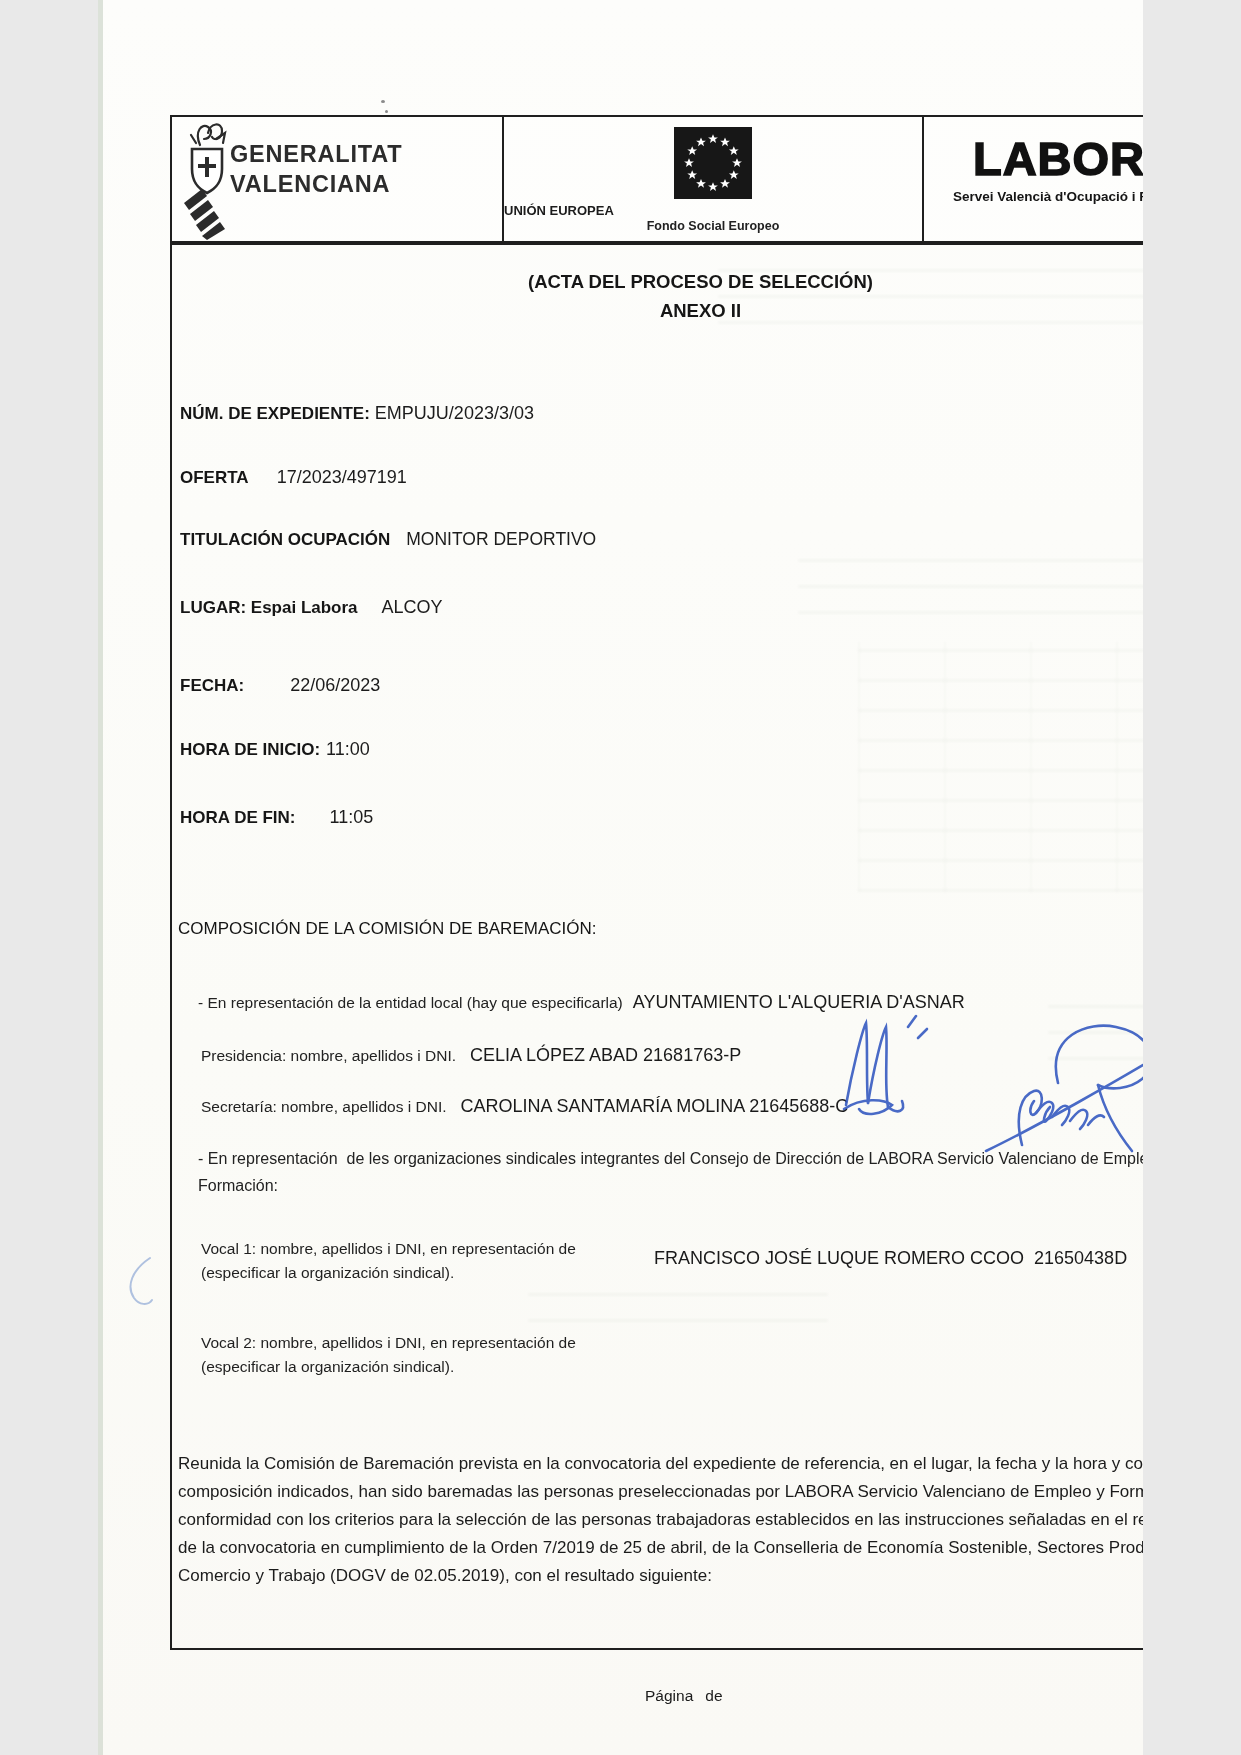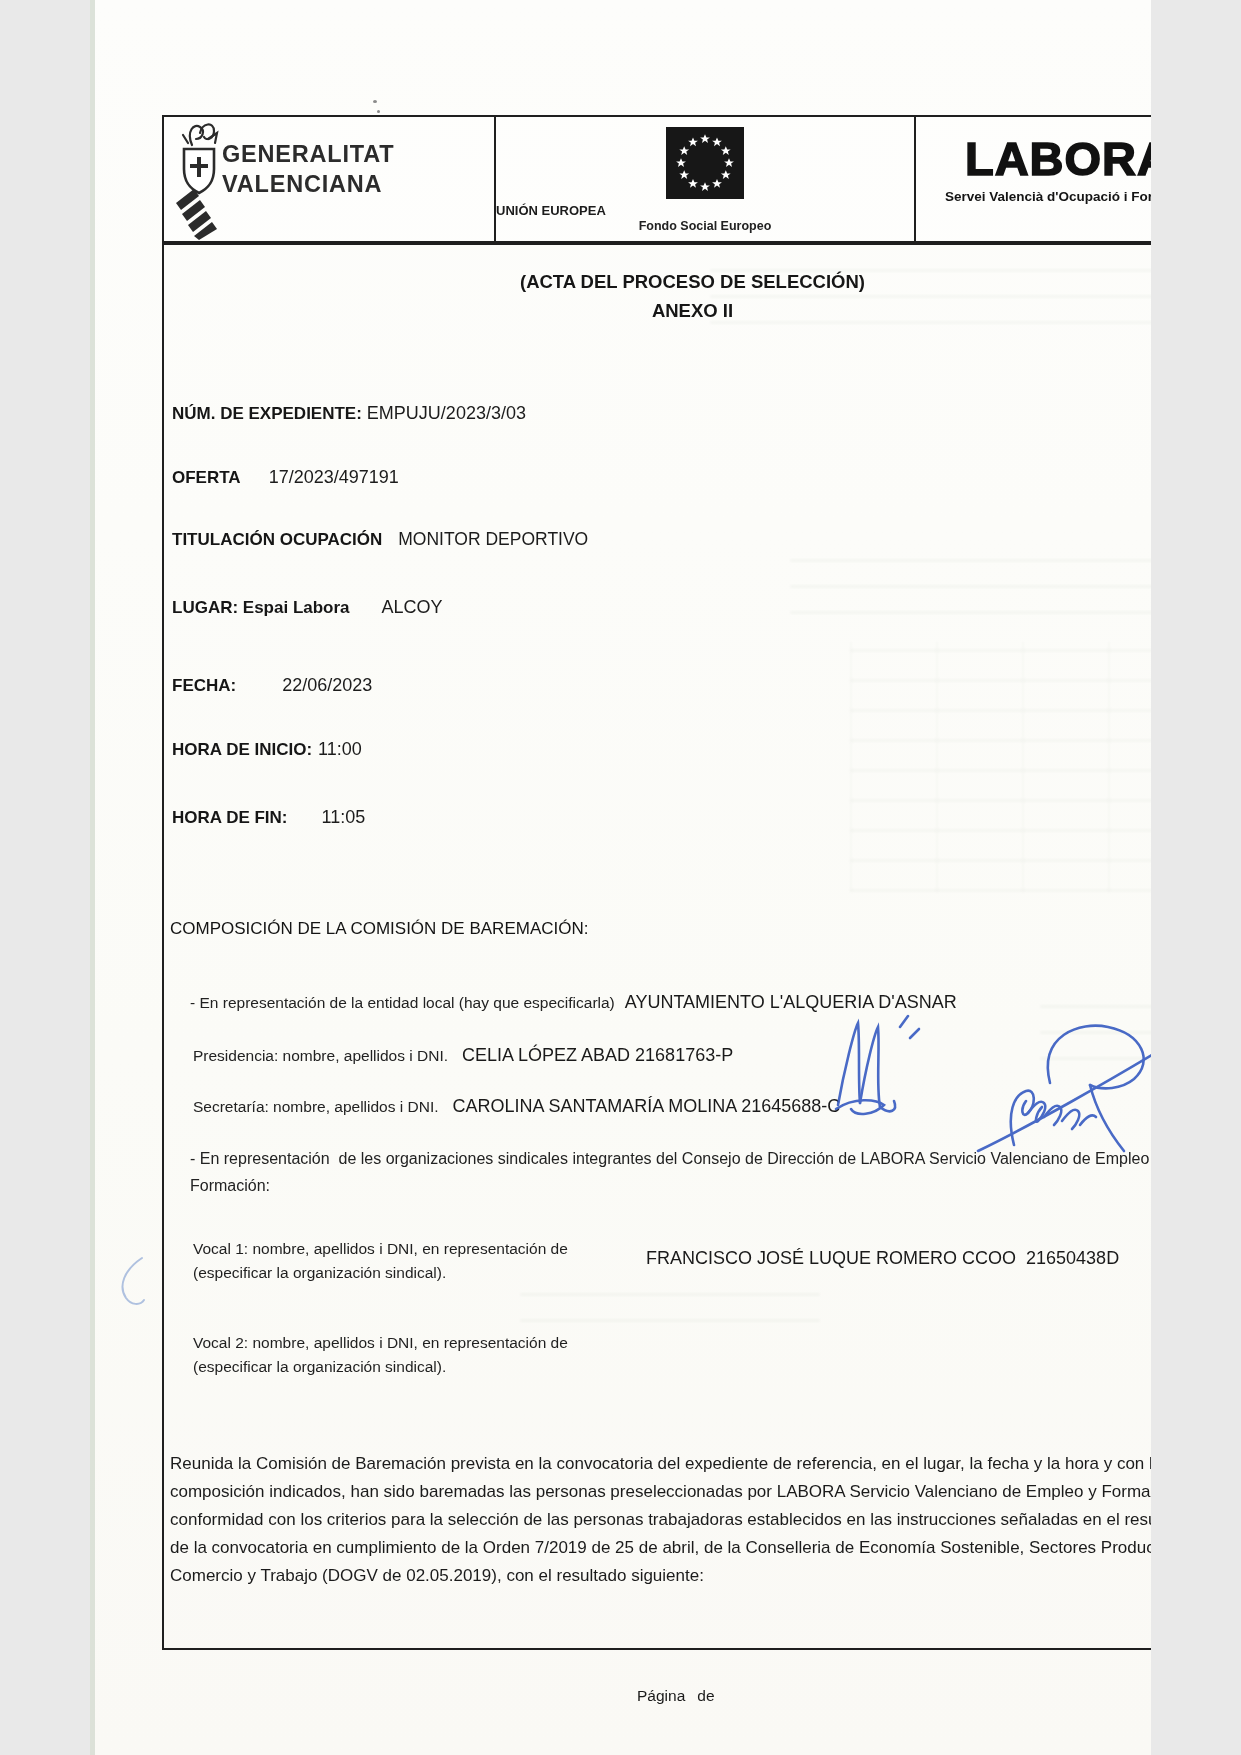--- a/index.html
+++ b/index.html
@@ -1,20 +1,20 @@
 <!DOCTYPE html>
 <html><head>
 <meta charset="utf-8">
 <style>
   html,body{margin:0;padding:0;background:#e9e9e9;}
   .page{
     position:relative; width:1045px; height:1755px;
     background:linear-gradient(180deg,#fdfdfb 0%,#fbfbf7 60%,#faf9f5 100%);
     font-family:"Liberation Sans", sans-serif; color:#1d1d1d;
-    overflow:hidden; margin:0 auto;padding-left:16px;
+    overflow:hidden; margin:0 auto;
   }
   .scan-edge{position:absolute;left:0;top:0;width:5px;height:1755px;background:#d6ddd2;opacity:.85;}
   .speck{position:absolute;background:#8a8a8a;border-radius:50%;}
   .speck.s1{left:283px;top:100px;width:4px;height:3px;}
   .speck.s2{left:287px;top:110px;width:3px;height:3px;}
 
   
   .bleed{position:absolute;opacity:.30;filter:blur(1.3px);pointer-events:none;
     background:repeating-linear-gradient(0deg, rgba(110,130,110,.16) 0 3px, transparent 3px 26px);}
   .bleed.b1{left:620px;top:254px;width:470px;height:70px;}
@@ -47,21 +47,21 @@
     border:2.5px solid #1f1f1f;box-sizing:border-box;}
   .abs{position:absolute;}
   .doc-title{left:0;right:0;top:22px;text-align:center;font-weight:700;font-size:18.5px;line-height:29px;color:#161616;}
 
   .frow{left:8px;white-space:nowrap;}
   .frow .lbl{font-weight:700;font-size:17px;color:#161616;}
   .frow .val{font-weight:400;font-size:18px;color:#1c1c1c;}
   .r-f0{top:158px;} .r-f0 .val{margin-left:5px;}
   .r-f1{top:222px;} .r-f1 .val{margin-left:28px;}
   .r-f2{top:284px;} .r-f2 .val{margin-left:16px;font-size:17.5px;}
-  .r-f3{top:352px;} .r-f3 .val{margin-left:32px;}
+  .r-f3{top:352px;} .r-f3 .val{margin-left:24px;}
   .r-f4{top:430px;} .r-f4 .val{margin-left:46px;}
   .r-f5{top:494px;} .r-f5 .val{margin-left:6px;}
   .r-f6{top:562px;} .r-f6 .val{margin-left:34px;}
 
   .heading{left:6px;top:674px;font-weight:400;font-size:17px;color:#141414;}
 
   .entity-row{left:26px;top:747px;white-space:nowrap;}
   .entity-row .lbl{font-size:15.5px;color:#222;}
   .entity-row .val{font-size:18px;margin-left:10px;color:#1a1a1a;}
 

